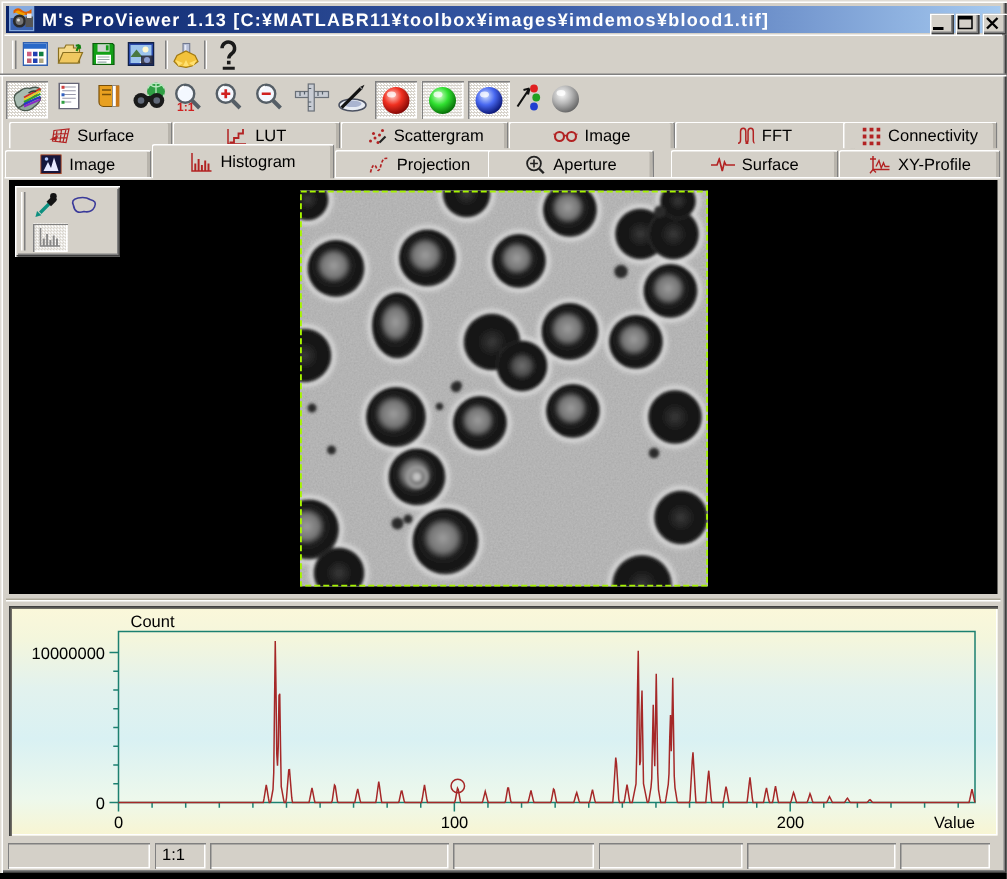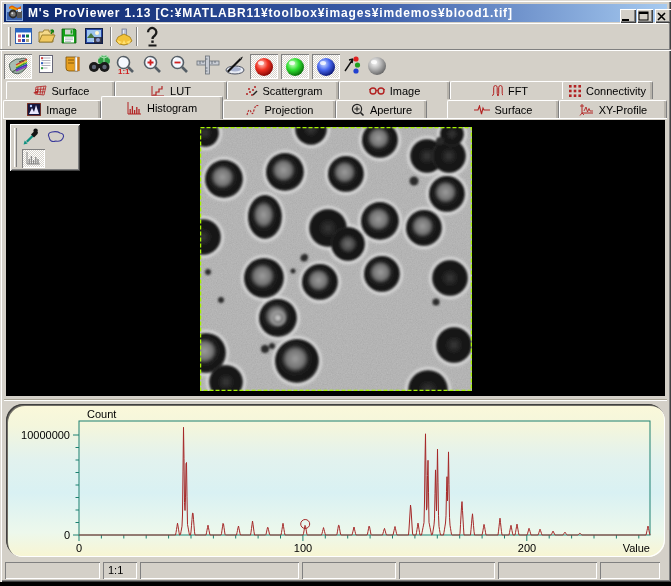--- a/index.html
+++ b/index.html
@@ -22,21 +22,21 @@
 .tab { position:absolute; height:18px; background:#d4d0c8; border-left:1px solid #fff; border-top:1px solid #fff; border-right:1px solid #808080; border-top-left-radius:2px; border-top-right-radius:2px; box-shadow: inset -2px 0 0 #b8b4ac; display:flex; align-items:center; justify-content:center; gap:5px; font-size:11px; color:#000; white-space:nowrap; }
 .tab svg { flex:0 0 auto; }
 
 #client { left:6px; top:120px; width:659px; height:276px; background:#000; }
 #bloodwrap { position:absolute; left:194px; top:7px; width:272px; height:264px; }
 
 #pal { left:10px; top:124px; width:70px; height:47px; background:#d4d0c8; box-shadow: inset 1px 1px 0 #fff, inset -1px -1px 0 #404040, inset 2px 2px 0 #d4d0c8, inset -2px -2px 0 #808080; }
 
 #hist { left:6px; top:404px; width:659px; height:153px;
   background:linear-gradient(180deg,#fbf8da 0%,#f4f6dc 14%,#e2f2ee 36%,#d9f1f3 58%,#edf8ec 84%,#f8f5d2 100%);
-  box-shadow: inset 1px 1px 0 #404040, inset 2px 2px 0 #716e66, inset -1px -1px 0 #fff; border-radius: 17px; }
+  box-shadow: inset 1px 1px 0 #404040, inset 2px 2px 0 #716e66, inset -1px -1px 0 #fff; }
 
 .spanel { position:absolute; top:562px; height:17px; background:#d4d0c8; box-shadow: inset 1px 1px 0 #808080, inset -1px -1px 0 #fff; }
 #status-txt { position:absolute; top:564px; left:108px; font-size:11px; color:#000; }
 </style></head>
 <body>
 <div id="win">
   <div id="title" class="abs">
     <svg class="abs" style="left:2px;top:0px" width="17" height="17" viewBox="0 0 17 17">
       <rect x="0" y="0" width="17" height="17" fill="#86aade"></rect>
       <rect x="1" y="8" width="15" height="8" fill="#3a62b0"></rect>
@@ -266,21 +266,21 @@
           <path d="M7,5 q1,-1.5 2,0 M0.5,4 l-0.5,-1 M15.5,4 l0.5,-1" stroke="#b22222" stroke-width="1" fill="none"></path>
         </svg>
         <span>Image</span>
       </div>
       <div class="tab" style="left:450px;top:81px;width:120px">
         <svg width="11" height="13" viewBox="0 0 11 13">
           <path d="M3.5,1.5 q-1.8,0 -1.8,2.2 v5.6 q0,2.2 -1.7,2.2 M3.5,1.5 q1.7,0 1.7,2.2 v5.6 q0,2.2 1.7,2.2 M8.5,1.5 q-1.8,0 -1.8,2.2 v5.6 q0,2.2 -1.7,2.2 M8.5,1.5 q1.7,0 1.7,2.2 v5.6 q0,2.2 1.7,2.2" stroke="#b22222" stroke-width="1" fill="none"></path>
         </svg>
         <span>FFT</span>
       </div>
-      <div class="tab" style="left:562px;top:81px;width:91px">
+      <div class="tab" style="left:562px;top:81px;width:103px">
         <svg width="12" height="12" viewBox="0 0 12 12">
           <g fill="#b22222">
             <rect x="0" y="0" width="2.6" height="2.6"></rect>
             <rect x="4.7" y="0" width="2.6" height="2.6"></rect>
             <rect x="9.4" y="0" width="2.6" height="2.6"></rect>
             <rect x="0" y="4.7" width="2.6" height="2.6"></rect>
             <rect x="4.7" y="4.7" width="2.6" height="2.6"></rect>
             <rect x="9.4" y="4.7" width="2.6" height="2.6"></rect>
             <rect x="0" y="9.4" width="2.6" height="2.6"></rect>
             <rect x="4.7" y="9.4" width="2.6" height="2.6"></rect>
@@ -296,21 +296,21 @@
           <circle cx="4" cy="3" r="1.2" fill="#b0c8ff"></circle>
         </svg>
         <span>Image</span>
       </div>
       <div class="tab" style="left:223px;top:100px;width:113px">
         <svg width="14" height="12" viewBox="0 0 14 12">
           <path d="M1,11 q2,-8 4,-3 q1.5,4 3,-2 q1.5,-6 5,-4" stroke="#b22222" stroke-width="1.1" fill="none" stroke-dasharray="2 1.2"></path>
         </svg>
         <span>Projection</span>
       </div>
-      <div class="tab" style="left:336px;top:100px;width:91px">
+      <div class="tab" style="left:325px;top:100px;width:111px">
         <svg width="14" height="14" viewBox="0 0 14 14">
           <circle cx="6" cy="6" r="4.6" fill="none" stroke="#222" stroke-width="1.2"></circle>
           <path d="M6,3.4 v5.2 M3.4,6 h5.2" stroke="#222" stroke-width="1.1"></path>
           <path d="M9.5,9.5 l3,3" stroke="#222" stroke-width="1.6"></path>
         </svg>
         <span>Aperture</span>
       </div>
       <div class="tab" style="left:447px;top:100px;width:112px">
         <svg width="16" height="10" viewBox="0 0 16 10">
           <path d="M0,5 h4 l1.5,-4 2,8 1.5,-6 1,2 h6" stroke="#b22222" stroke-width="1.1" fill="none"></path>

